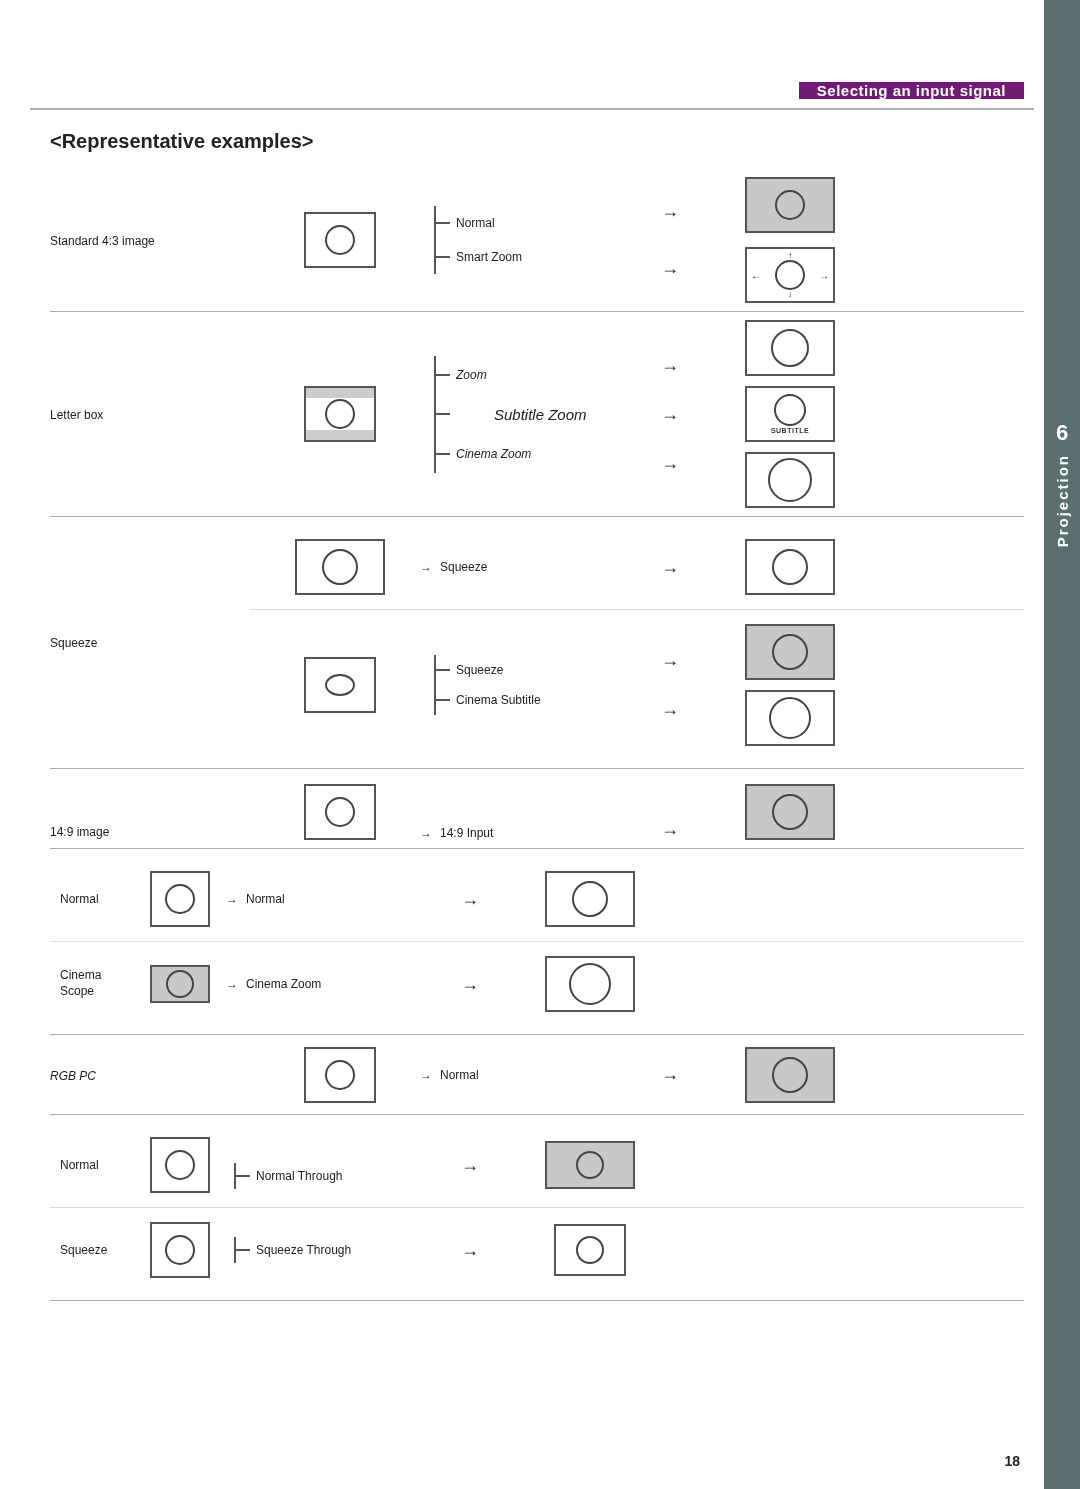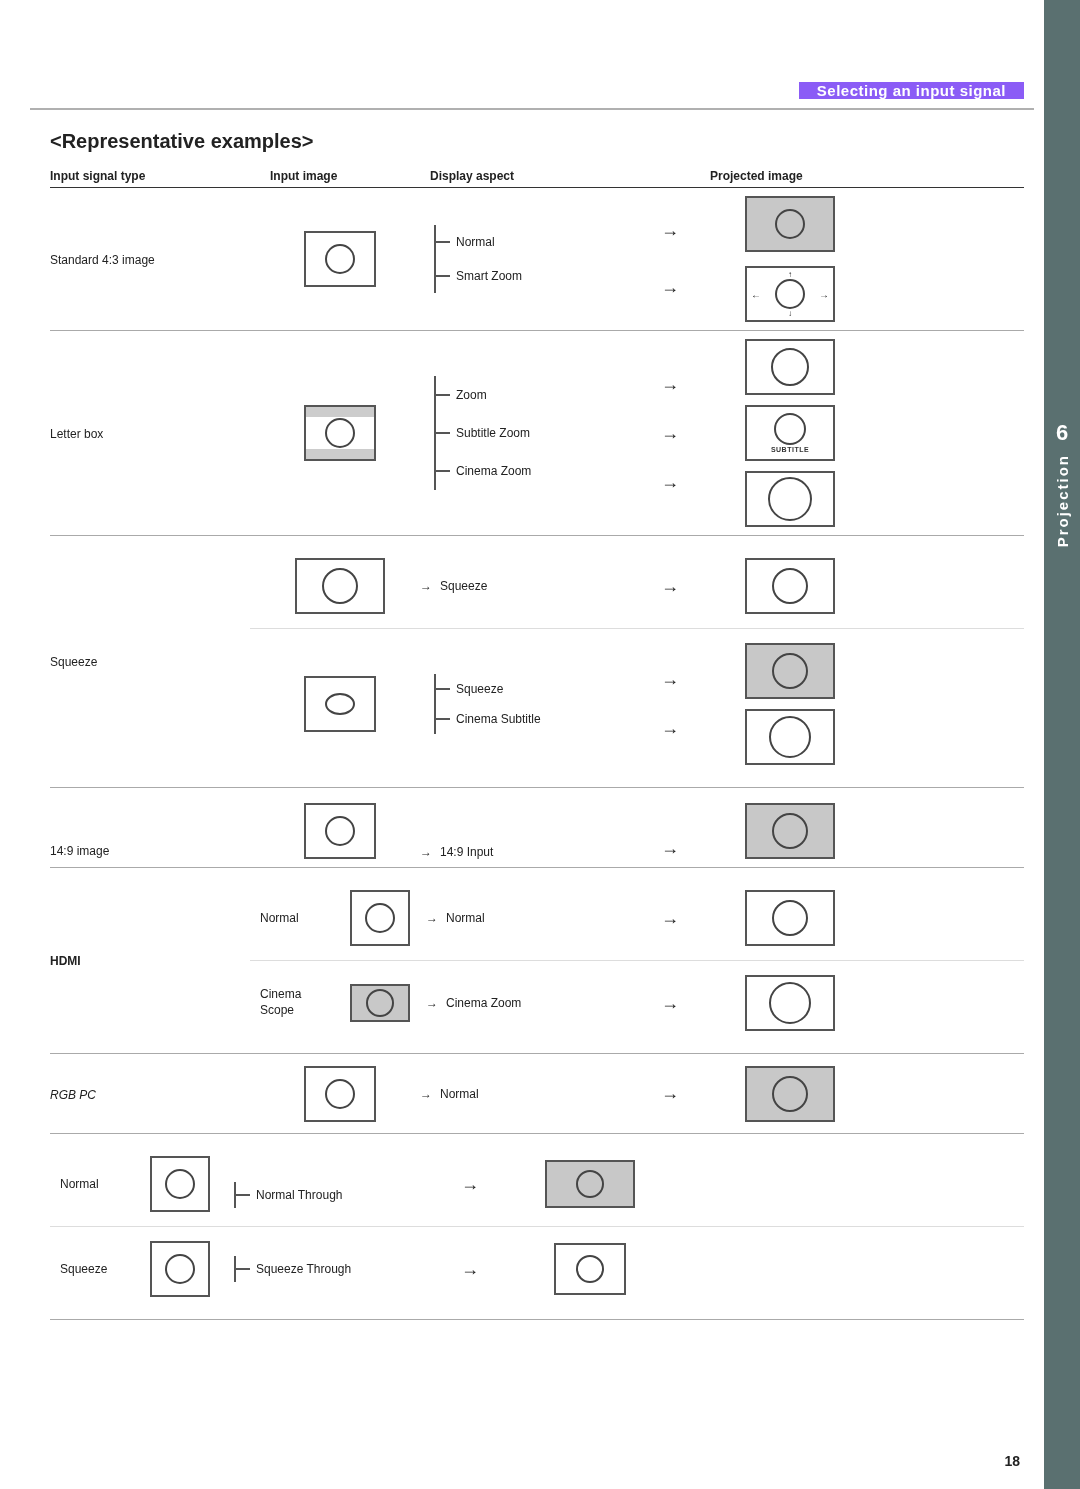--- a/index.html
+++ b/index.html
@@ -47,21 +47,21 @@
       top: 72px;
       right: 36px;
       left: 0;
       height: 36px;
       display: flex;
       align-items: center;
       justify-content: flex-end;
       padding-right: 20px;
     }
     .header-title-box {
-      background: #8b5cf6;
+      background: #701a75;
       color: #fff;
       font-size: 15px;
       font-weight: bold;
       padding: 0 18px;
       letter-spacing: 0.5px;
     }
 
     
     .top-line {
       position: absolute;
@@ -193,27 +193,20 @@
 <div class="header-bar">
   <div class="header-title-box">Selecting an input signal</div>
 </div>
 
 <div class="top-line"></div>
 
 <div class="main-content">
 
   <div class="section-title">&lt;Representative examples&gt;</div>
 
-  <div class="col-headers">
-    <div class="col-header col-signal-type">Input signal type</div>
-    <div class="col-header col-input-image">Input image</div>
-    <div class="col-header col-display-aspect">Display aspect</div>
-    <div class="col-header col-arrow-mid"></div>
-    <div class="col-header col-projected">Projected image</div>
-  </div>
 
   <div class="row-section" style="min-height:120px; align-items:center;">
 
     <div style="width:200px;">
       <span class="signal-label">Standard 4:3 image</span>
     </div>
 
     <div style="width:160px; padding-left:20px; display:flex; flex-direction:column; gap:8px; align-items:center;">
       <div class="img-box img-box-43">
         <div class="circle-shape circle-sm"></div>
@@ -265,29 +258,29 @@
     </div>
     <div style="width:160px; padding-left:20px; display:flex; align-items:center; justify-content:center;">
 
       <div class="img-box img-box-43" style="position:relative; background:#fff;">
         <div style="position:absolute; top:0; left:0; right:0; height:10px; background:#ccc;"></div>
         <div style="position:absolute; bottom:0; left:0; right:0; height:10px; background:#ccc;"></div>
         <div class="circle-shape circle-sm"></div>
       </div>
     </div>
     <div style="width:230px; padding-left:10px; display:flex; flex-direction:column; justify-content:center;">
-      <div style="display:flex; align-items:flex-start;">
+      <div style="display:flex; align-items:flex-start;font-style:italic;">
         <div style="display:flex; flex-direction:column; align-items:flex-start; border-left: 2px solid #555; margin-left:14px;">
           <div style="display:flex; align-items:center; padding: 12px 0;">
             <div style="width:14px; height:2px; background:#555; margin-right:6px;"></div>
             <span style="font-size:12px;">Zoom</span>
           </div>
           <div style="display:flex; align-items:center; padding: 12px 0;">
             <div style="width:14px; height:2px; background:#555; margin-right:6px;"></div>
-            <span style="font-size:12px;">Subtitle Zoom</span>
+            <span style="font-size:15px;margin-left:38px;">Subtitle Zoom</span>
           </div>
           <div style="display:flex; align-items:center; padding: 12px 0;">
             <div style="width:14px; height:2px; background:#555; margin-right:6px;"></div>
             <span style="font-size:12px;">Cinema Zoom</span>
           </div>
         </div>
       </div>
     </div>
     <div style="width:60px; display:flex; flex-direction:column; align-items:center; gap:28px;">
       <span class="arrow-right">→</span>
@@ -396,23 +389,20 @@
     </div>
     <div style="width:170px; padding-left:10px; display:flex; align-items:center; justify-content:center;">
       <div class="img-box img-box-wide bg-gray">
         <div class="circle-shape" style="width:36px;height:36px;"></div>
       </div>
     </div>
   </div>
 
   <div class="row-section" style="min-height:160px; align-items:stretch; flex-direction:column;">
     <div style="display:flex; width:100%; align-items:stretch;">
-      <div style="width:200px; display:flex; align-items:center;">
-        <span class="signal-label-bold">HDMI</span>
-      </div>
       <div style="flex:1; display:flex; flex-direction:column;">
 
         <div style="display:flex; align-items:center; padding:14px 0; border-bottom:1px solid #ddd;">
           <div style="width:100px; font-size:12px; padding-left:10px;">Normal</div>
           <div style="width:60px; display:flex; align-items:center; justify-content:center;">
             <div class="img-box img-box-43">
               <div class="circle-shape circle-sm"></div>
             </div>
           </div>
           <div style="width:230px; padding-left:16px; font-size:12px; display:flex; align-items:center;">

